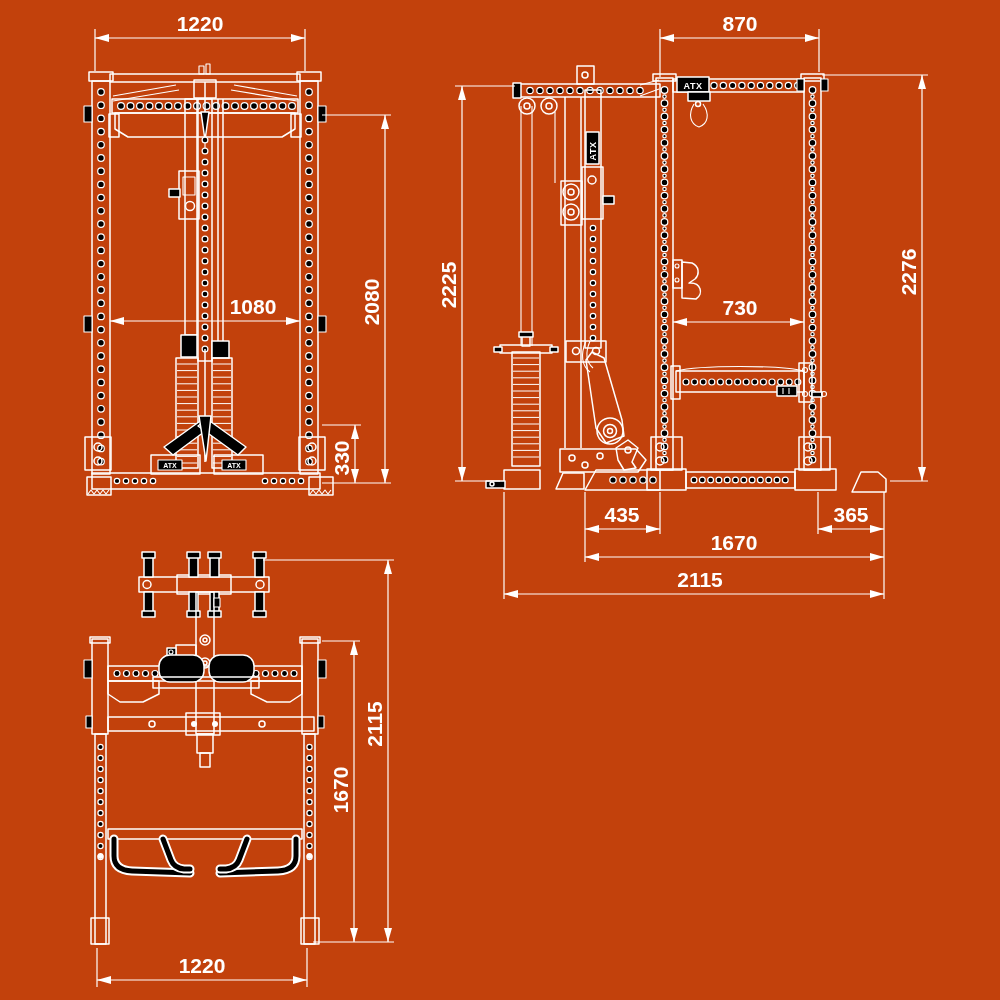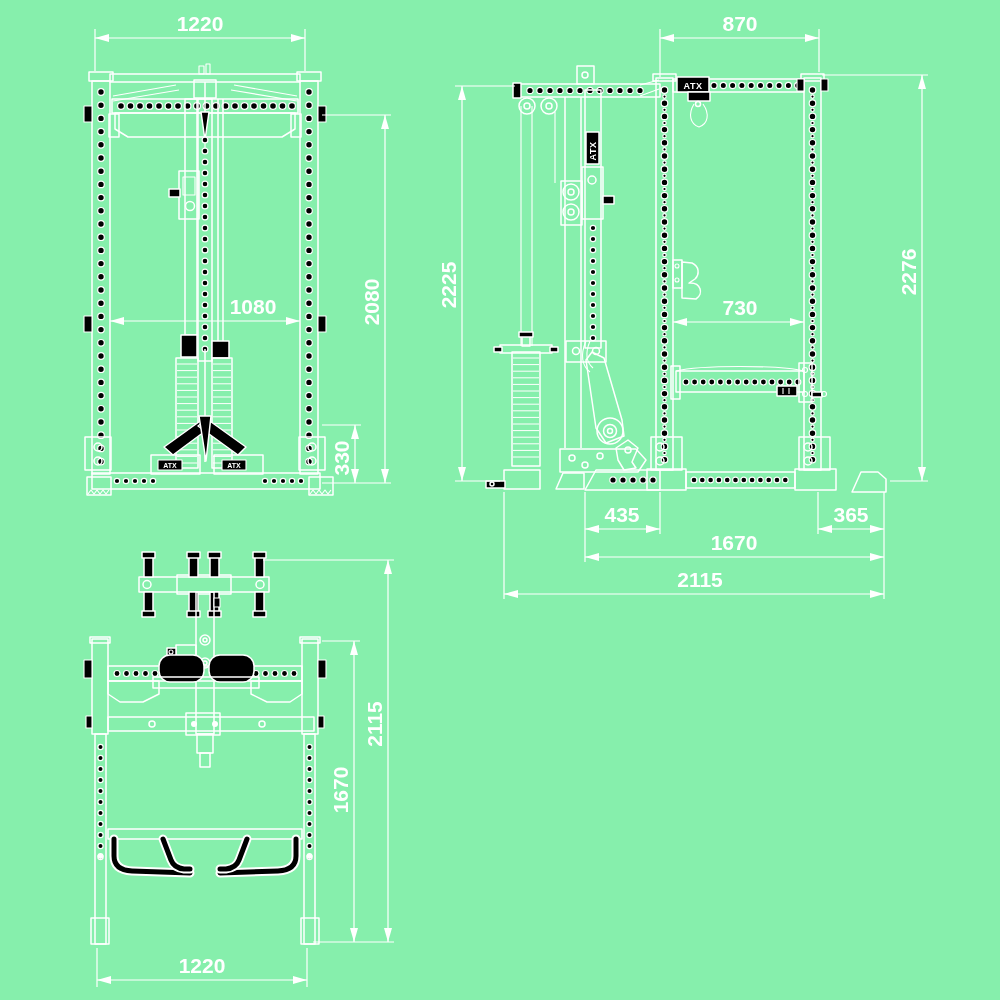--- a/index.html
+++ b/index.html
@@ -1,16 +1,16 @@
 <!DOCTYPE html>
 <html><head>
 <meta charset="utf-8">
 <style>
   html,body{margin:0;padding:0;background:#000;}
-  #stage{position:relative;width:1000px;height:1000px;background:#86efac;overflow:hidden;}
+  #stage{position:relative;width:1000px;height:1000px;background:#c2410c;overflow:hidden;}
   svg{display:block;}
   #drawing *{stroke:#fff;fill:none;stroke-width:1.5;stroke-linejoin:round;}
   #drawing .fb{fill:#000;}
   #drawing .fw{fill:#fff;stroke:none;}
   #drawing .thin{stroke-width:1.1;}
   #drawing .holes circle{stroke-width:1.2;fill:#000;}
   #drawing .stripes line{stroke-width:1;}
   #drawing .dim line{stroke-width:1.2;}
   #drawing text{stroke:none;fill:#fff;font-family:"Liberation Sans",sans-serif;font-weight:bold;}
   #drawing text.dt{font-size:21px;text-anchor:middle;}

